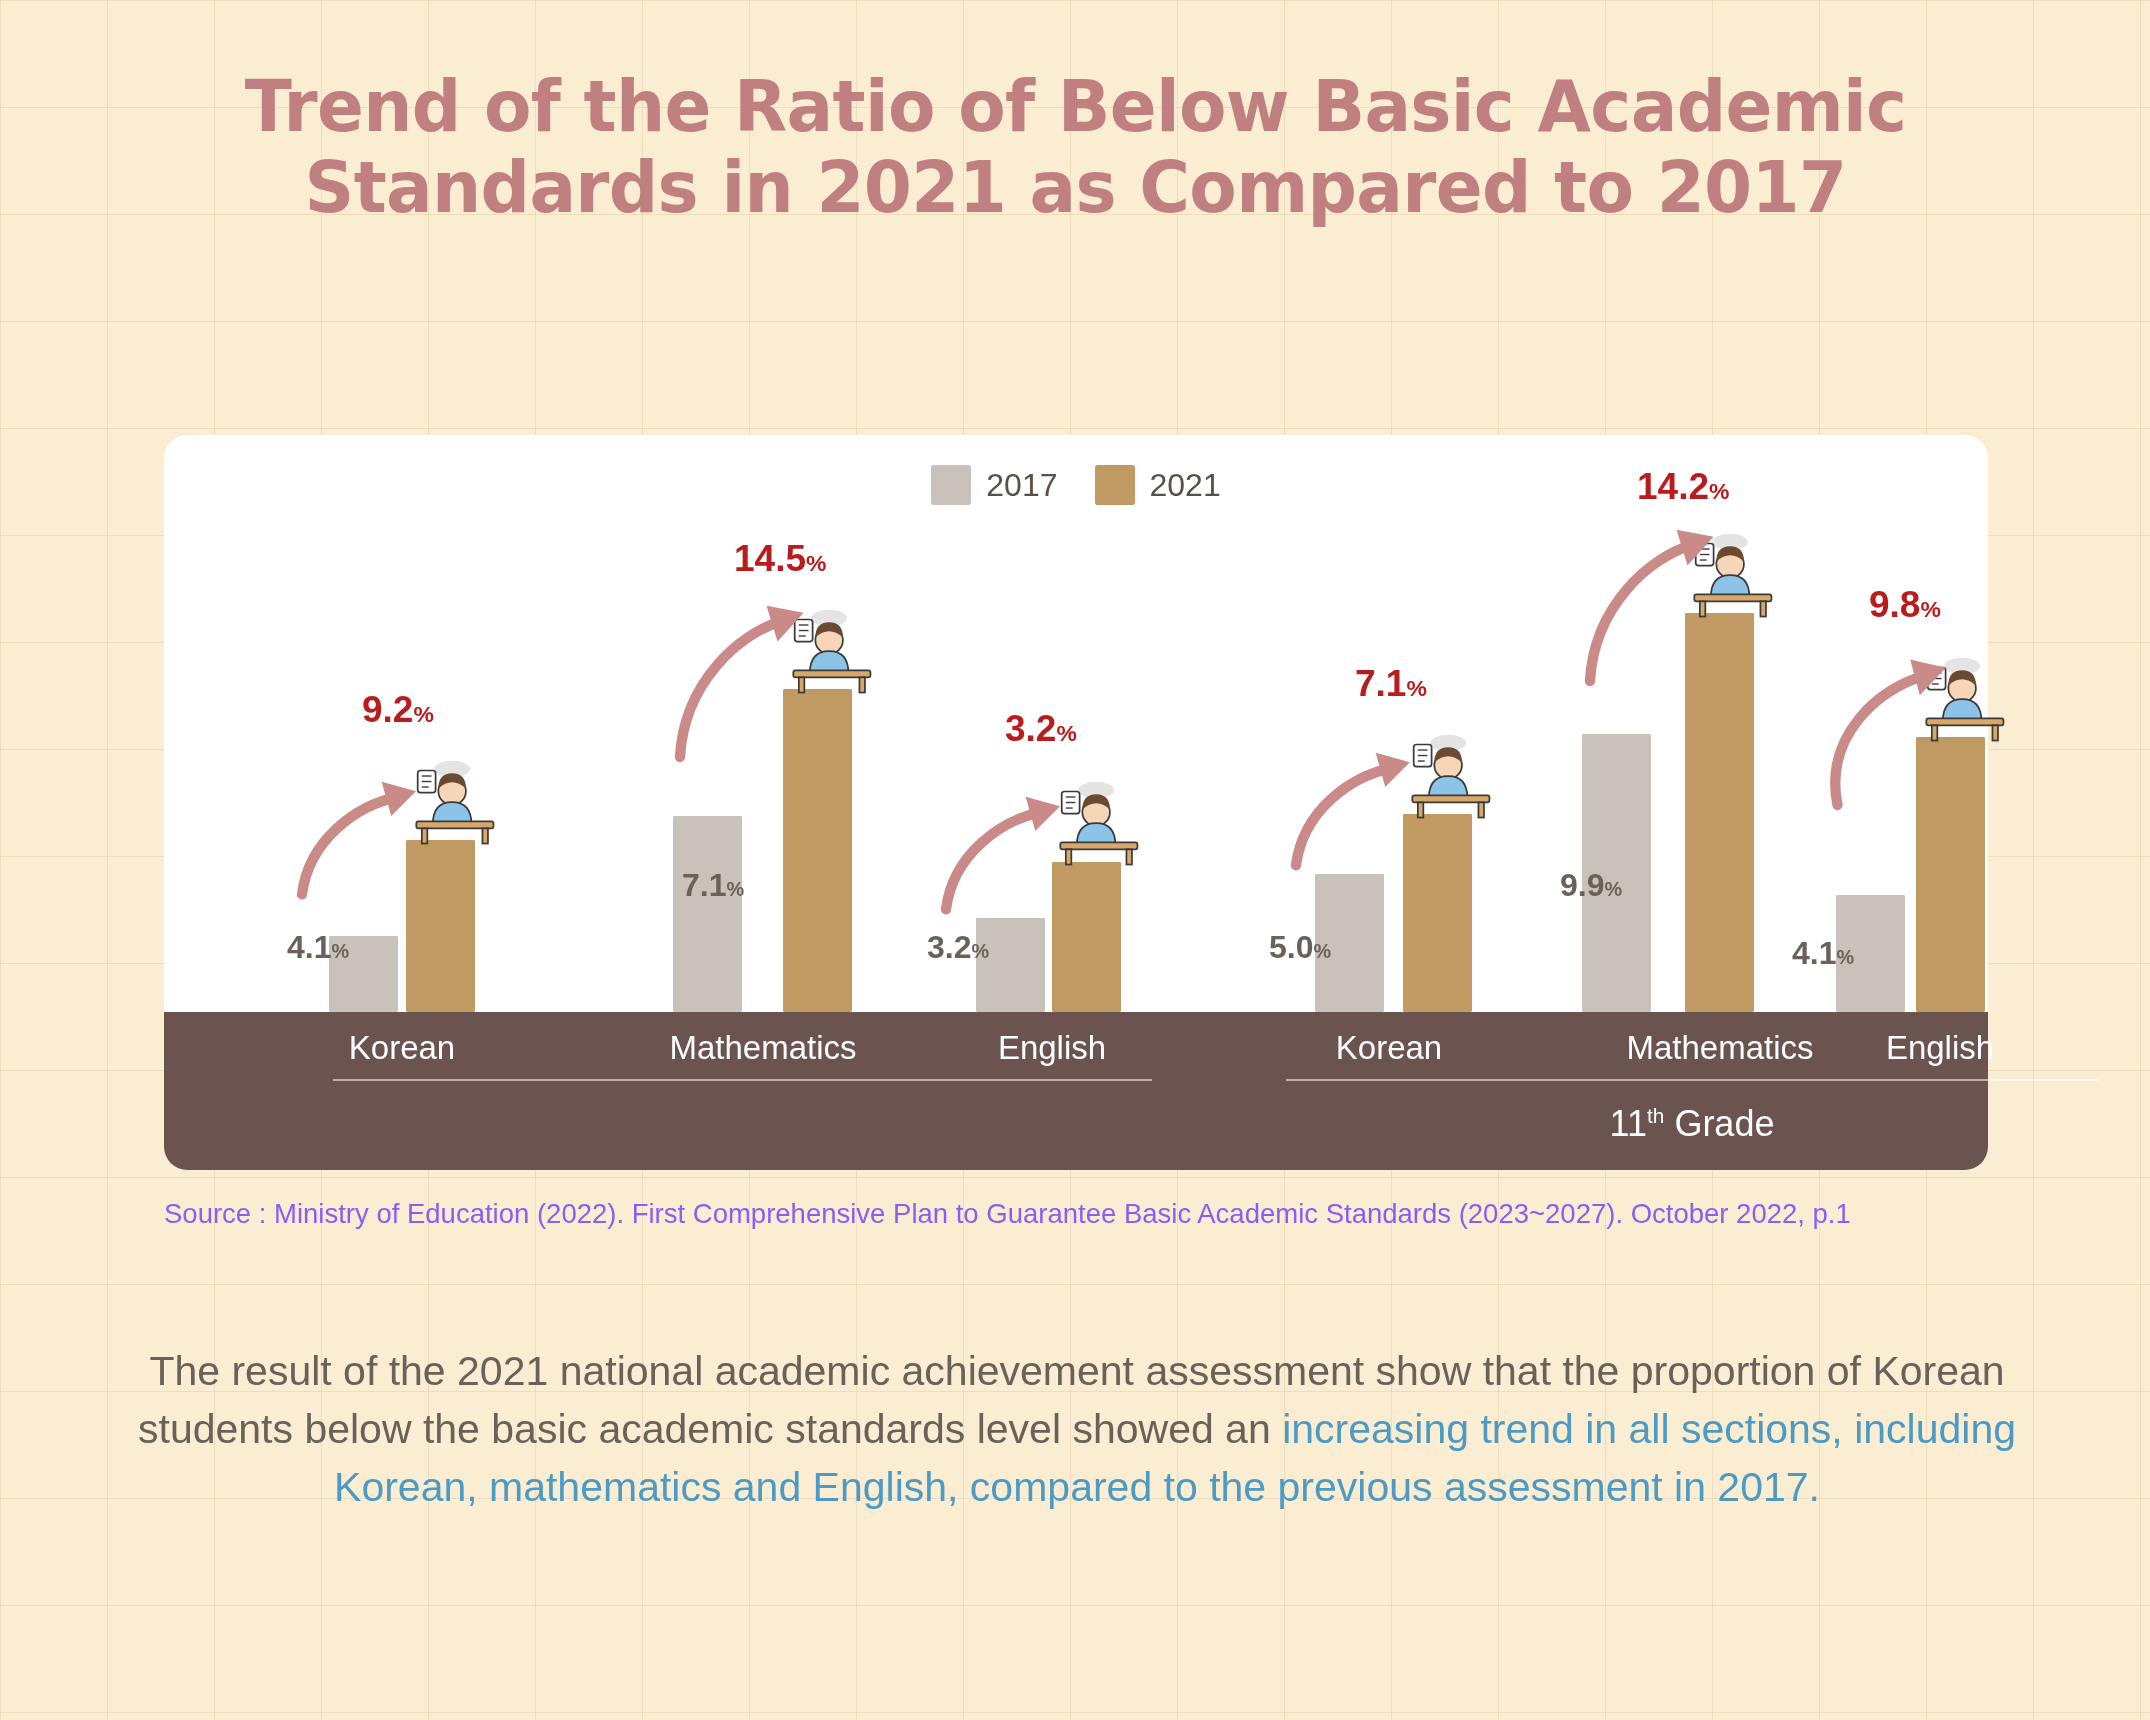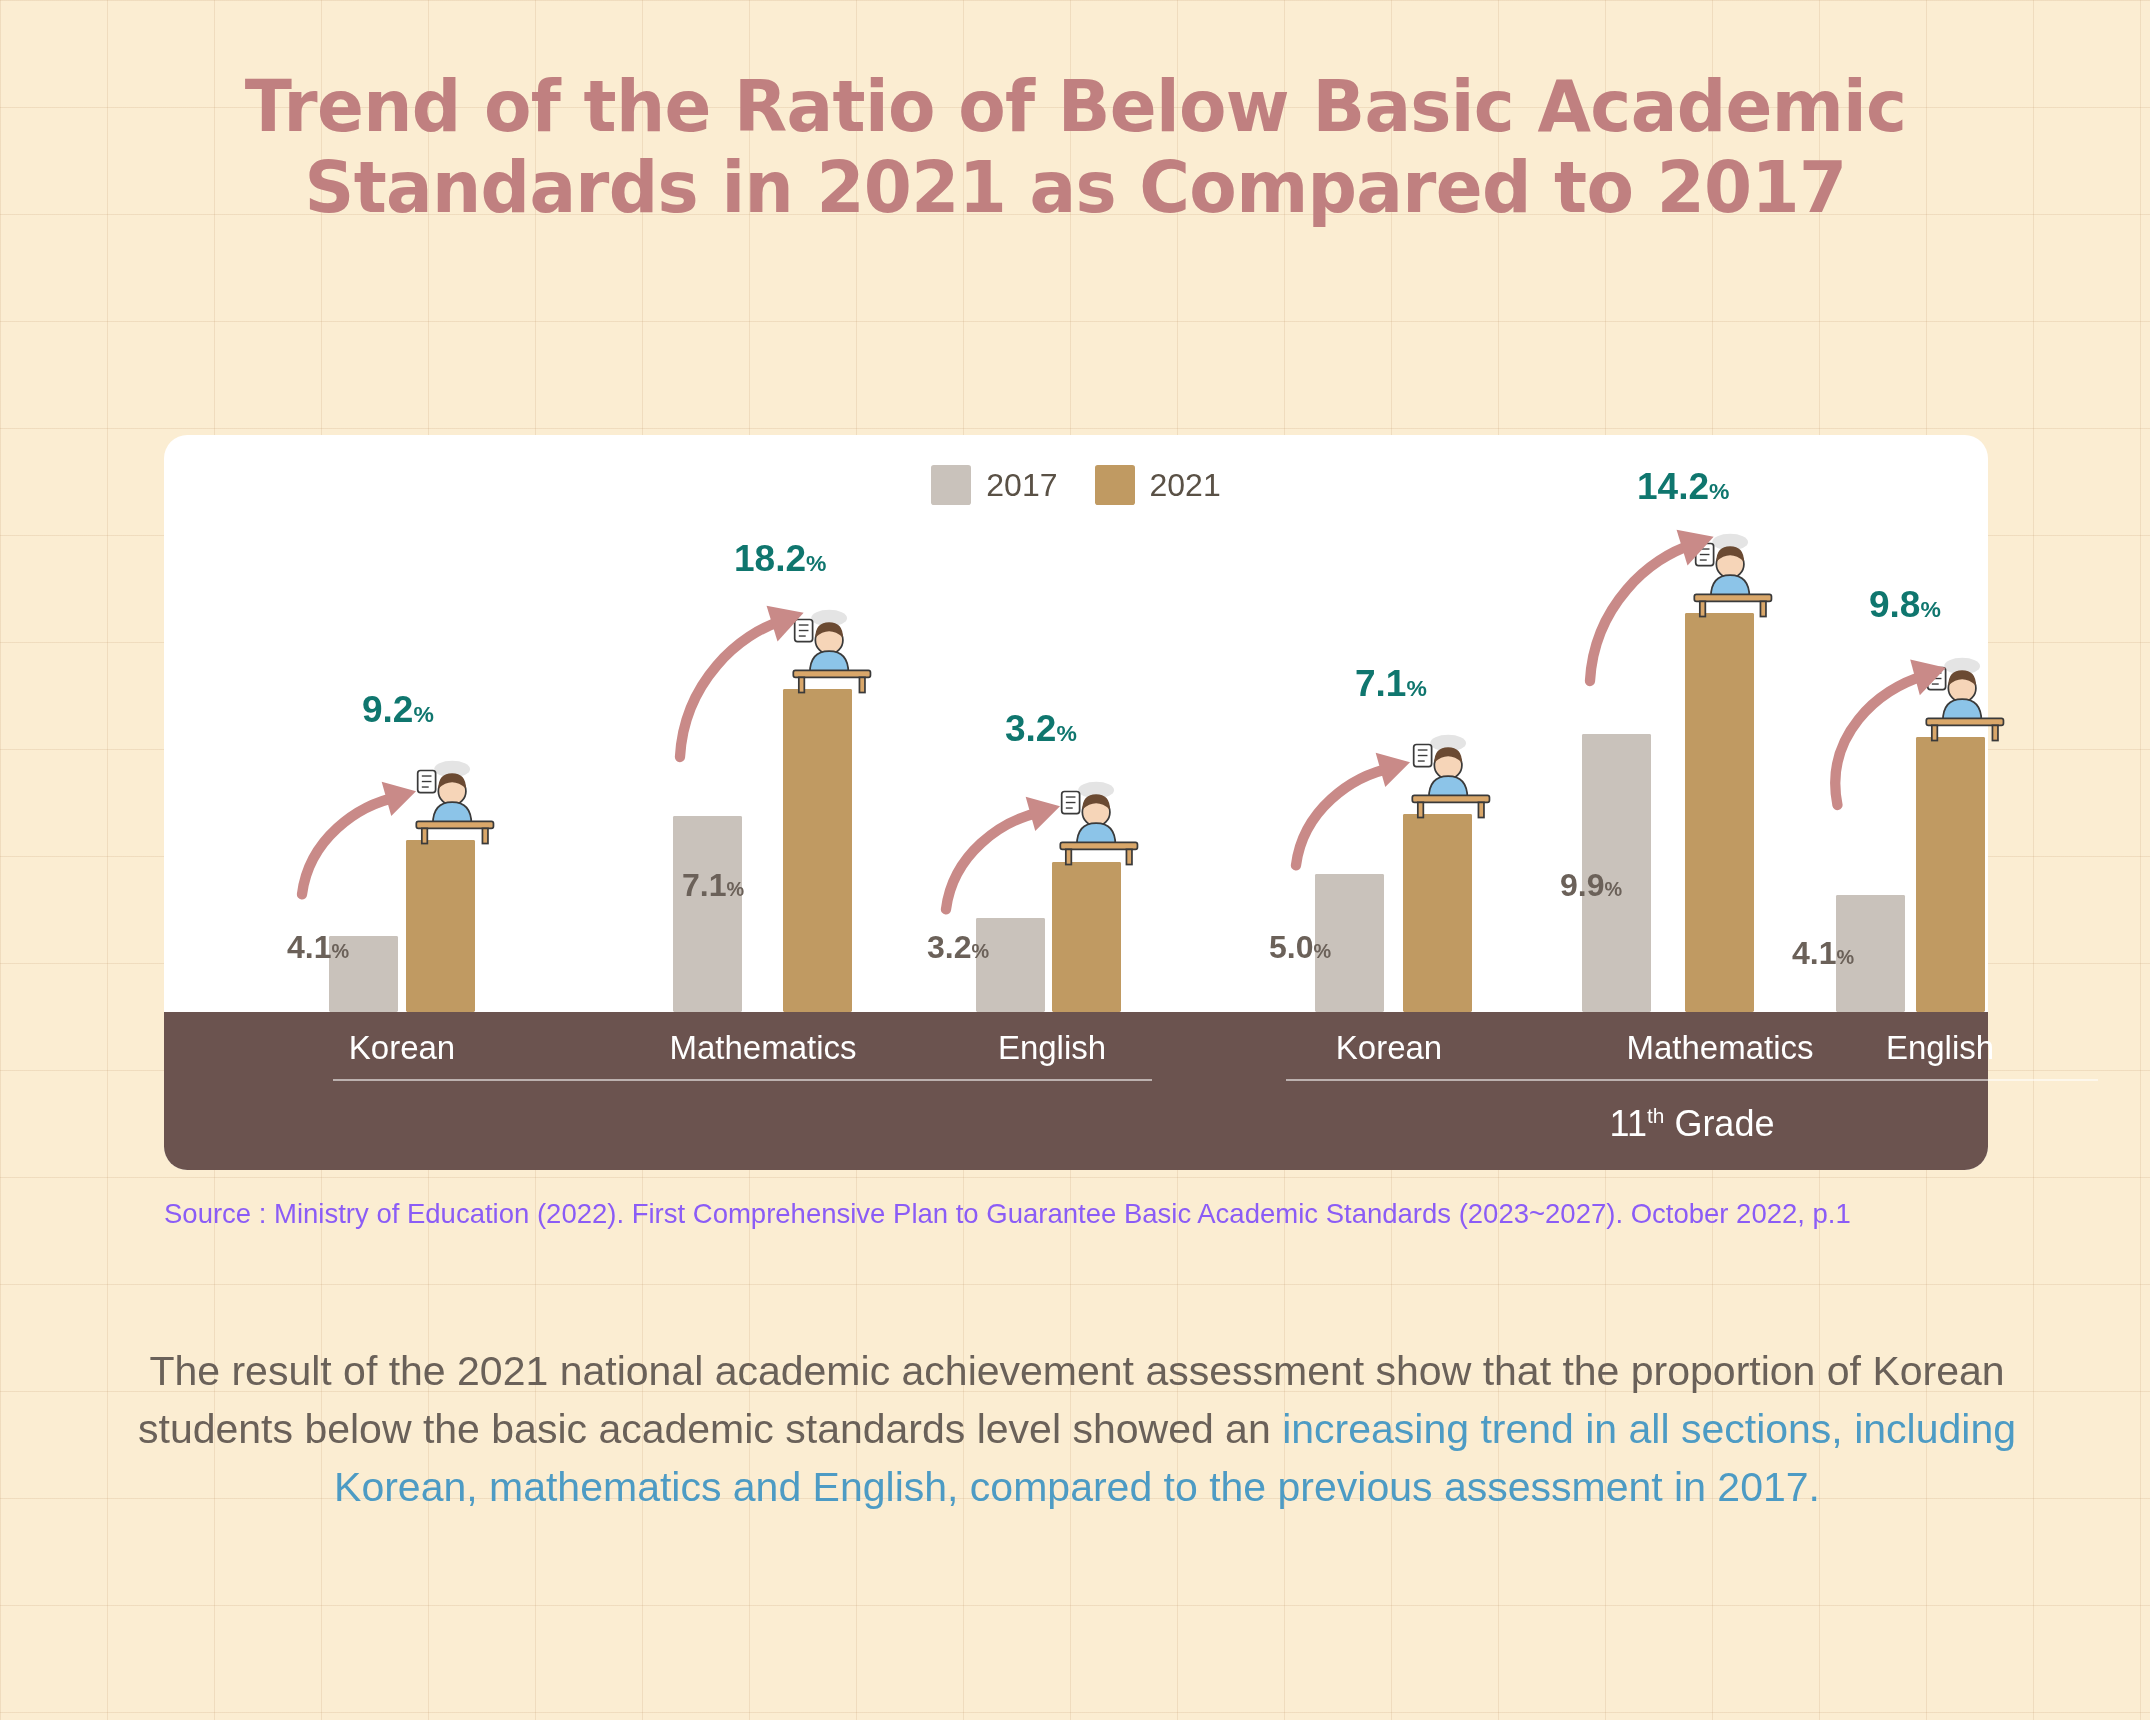--- a/index.html
+++ b/index.html
@@ -112,21 +112,21 @@
   }
   .bar-label .pct {
     font-size: 0.62em;
     font-weight: bold;
   }
   .label-2017 {
     color: #6b6159;
     font-size: 32px;
   }
   .label-2021 {
-    color: #0f766e;
+    color: #b91c1c;
     font-size: 37px;
   }
 
   .desk {
     position: absolute;
     width: 124px;
     height: 87px;
   }
 
   .arrow {
@@ -236,21 +236,21 @@
       <path d="M196 50 L146 36 L160 86 Z" fill="#c98a88"></path>
     </svg>
 
     <div class="bar y2017" style="left:509px; bottom:158px; width:69px; height:196px;"></div>
     <div class="bar-label label-2017" style="left:518px; bottom:266px;">
       <span>7.1</span><span class="pct">%</span>
     </div>
 
     <div class="bar y2021" style="left:619px; bottom:158px; width:69px; height:323px;"></div>
     <div class="bar-label label-2021" style="left:570px; bottom:590px;">
-      <span>18.2</span><span class="pct">%</span>
+      <span>14.5</span><span class="pct">%</span>
     </div>
     <svg class="desk" style="left:599px; bottom:476px;" viewBox="0 0 180 126">
       <ellipse cx="96" cy="16" rx="26" ry="12" fill="#e4e4e4"></ellipse>
       <rect x="46" y="18" width="26" height="32" rx="4" fill="#fff" stroke="#3a3a3a" stroke-width="2.5"></rect>
       <line x1="52" y1="26" x2="66" y2="26" stroke="#3a3a3a" stroke-width="2"></line>
       <line x1="52" y1="34" x2="66" y2="34" stroke="#3a3a3a" stroke-width="2"></line>
       <line x1="52" y1="42" x2="62" y2="42" stroke="#3a3a3a" stroke-width="2"></line>
       <circle cx="96" cy="48" r="20" fill="#f6d5b8" stroke="#3a3a3a" stroke-width="2.5"></circle>
       <path d="M76 44 q20 -18 40 0 q0 -22 -20 -22 q-20 0 -20 22z" fill="#6b4a32"></path>
       <path d="M68 96 q0 -32 28 -32 q28 0 28 32z" fill="#8cc4e8" stroke="#3a3a3a" stroke-width="2.5"></path>

